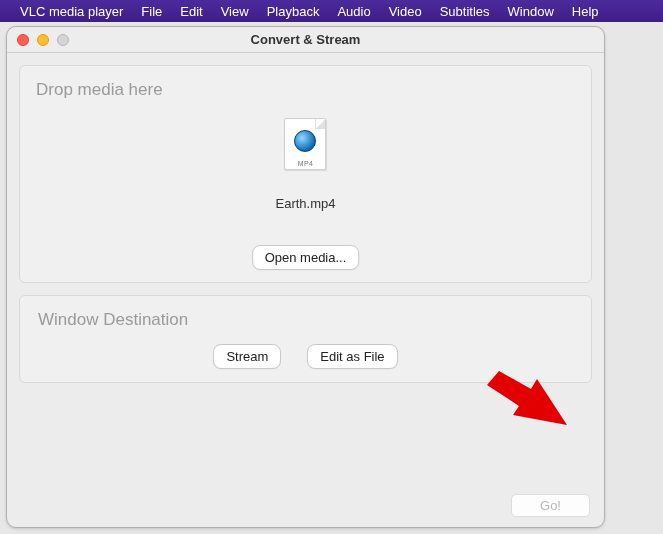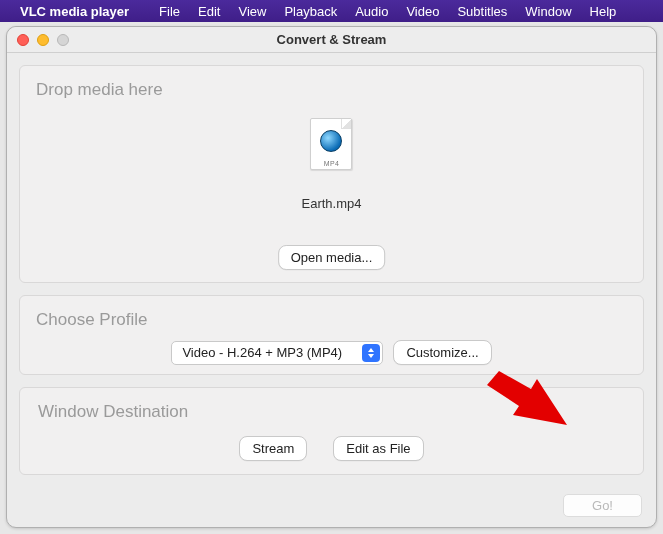--- a/index.html
+++ b/index.html
@@ -6,27 +6,27 @@
   body { width: 663px; height: 534px; background: #e7e7e7; overflow: hidden; }
 
   .menubar {
     height: 22px;
     background: linear-gradient(#4b2a9c,#3f1e88);
     display: flex; align-items: center;
     color: #fff; font-size: 13px;
     padding-left: 10px;
   }
   .apple-icon { margin-right: 10px; font-size: 14px; }
-  .app-name { font-weight: 700; margin-right: 30px; }
+  .app-name { font-weight: 400; margin-right: 18px; }
   .menu-item { margin-right: 18px; cursor: default; }
 
   .window {
     position: absolute;
     left: 6px; top: 26px;
-    width: 651px; height: 502px;
+    width: 599px; height: 502px;
     background: #ececec;
     border: 1px solid #b0b0b0;
     border-radius: 10px;
     box-shadow: 0 1px 3px rgba(0,0,0,.15);
   }
   .titlebar {
     height: 26px;
     border-bottom: 1px solid #cfcfcf;
     border-radius: 10px 10px 0 0;
     background: #ededed;
@@ -180,30 +180,20 @@
           <div class="ext-badge">MP4</div>
         </div>
         <div class="media-name">Earth.mp4</div>
       </div>
 
       <div class="open-media-wrap">
         <button class="mac-btn">Open media...</button>
       </div>
     </div>
 
-    <div class="panel profile">
-      <div class="panel-label">Choose Profile</div>
-      <div class="profile-row">
-        <div class="mac-select">
-          <span>Video - H.264 + MP3 (MP4)</span>
-          <span class="sel-arrows"></span>
-        </div>
-        <button class="mac-btn">Customize...</button>
-      </div>
-    </div>
 
     <div class="panel dest">
       <div class="dest-label">Window Destination</div>
       <div class="dest-row">
         <button class="mac-btn">Stream</button>
         <button class="mac-btn">Edit as File</button>
       </div>
     </div>
 
     <button class="go-btn">Go!</button>

